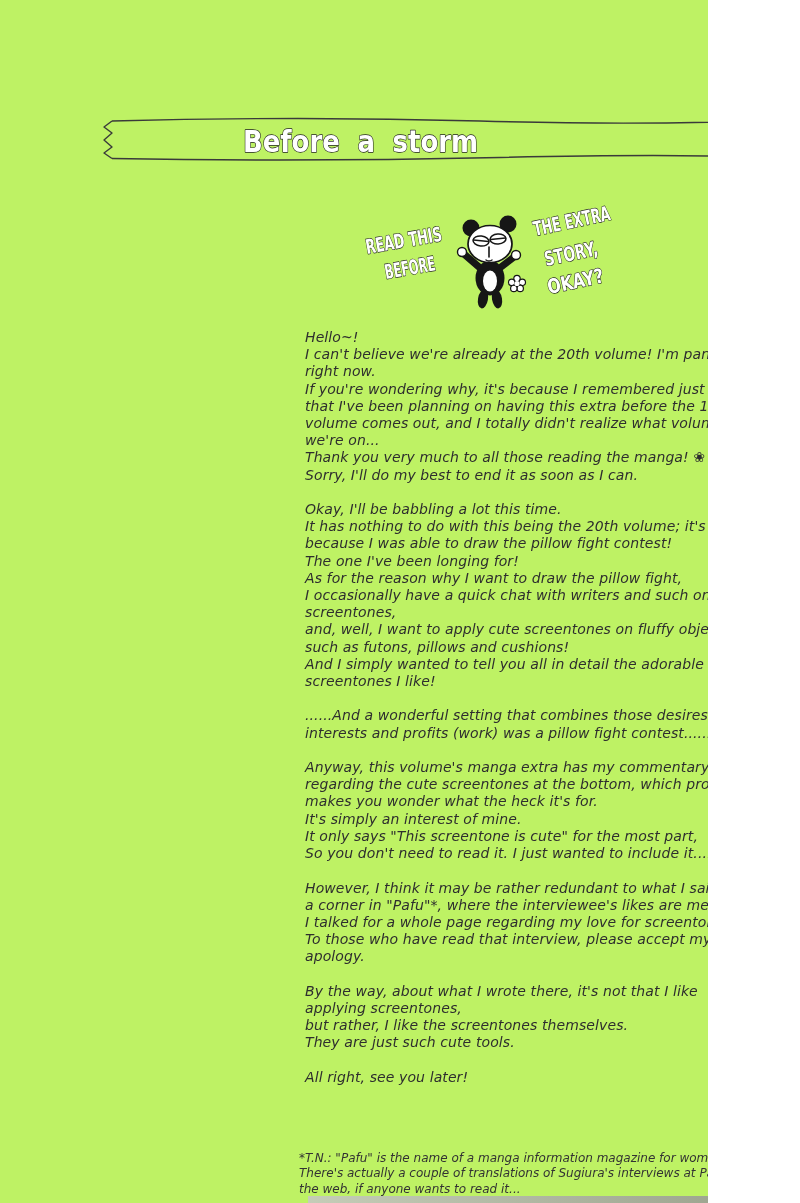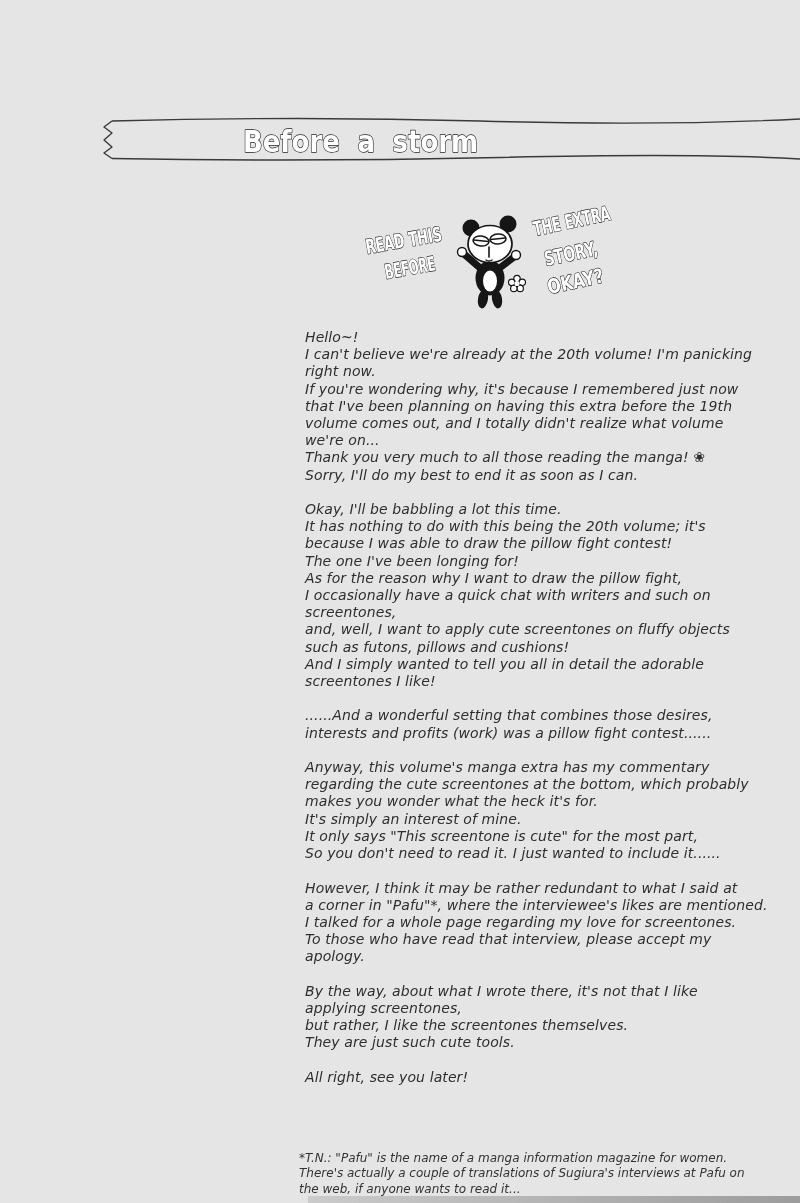--- a/index.html
+++ b/index.html
@@ -1,20 +1,20 @@
 <!DOCTYPE html>
 <html><head>
 <meta charset="utf-8">
 <style>
   html, body { margin: 0; padding: 0; background: #ffffff; }
   .page {
     position: relative;
-    width: 800px;
+    width: 708px;
     height: 1203px;
-    background: #e5e5e5;
+    background: #bef264;
     overflow: hidden;
     font-family: "DejaVu Sans", sans-serif;
   }
   .art {
     position: absolute;
     left: 0; top: 0;
     width: 800px;
     height: 1203px;
   }
   .body-text {

